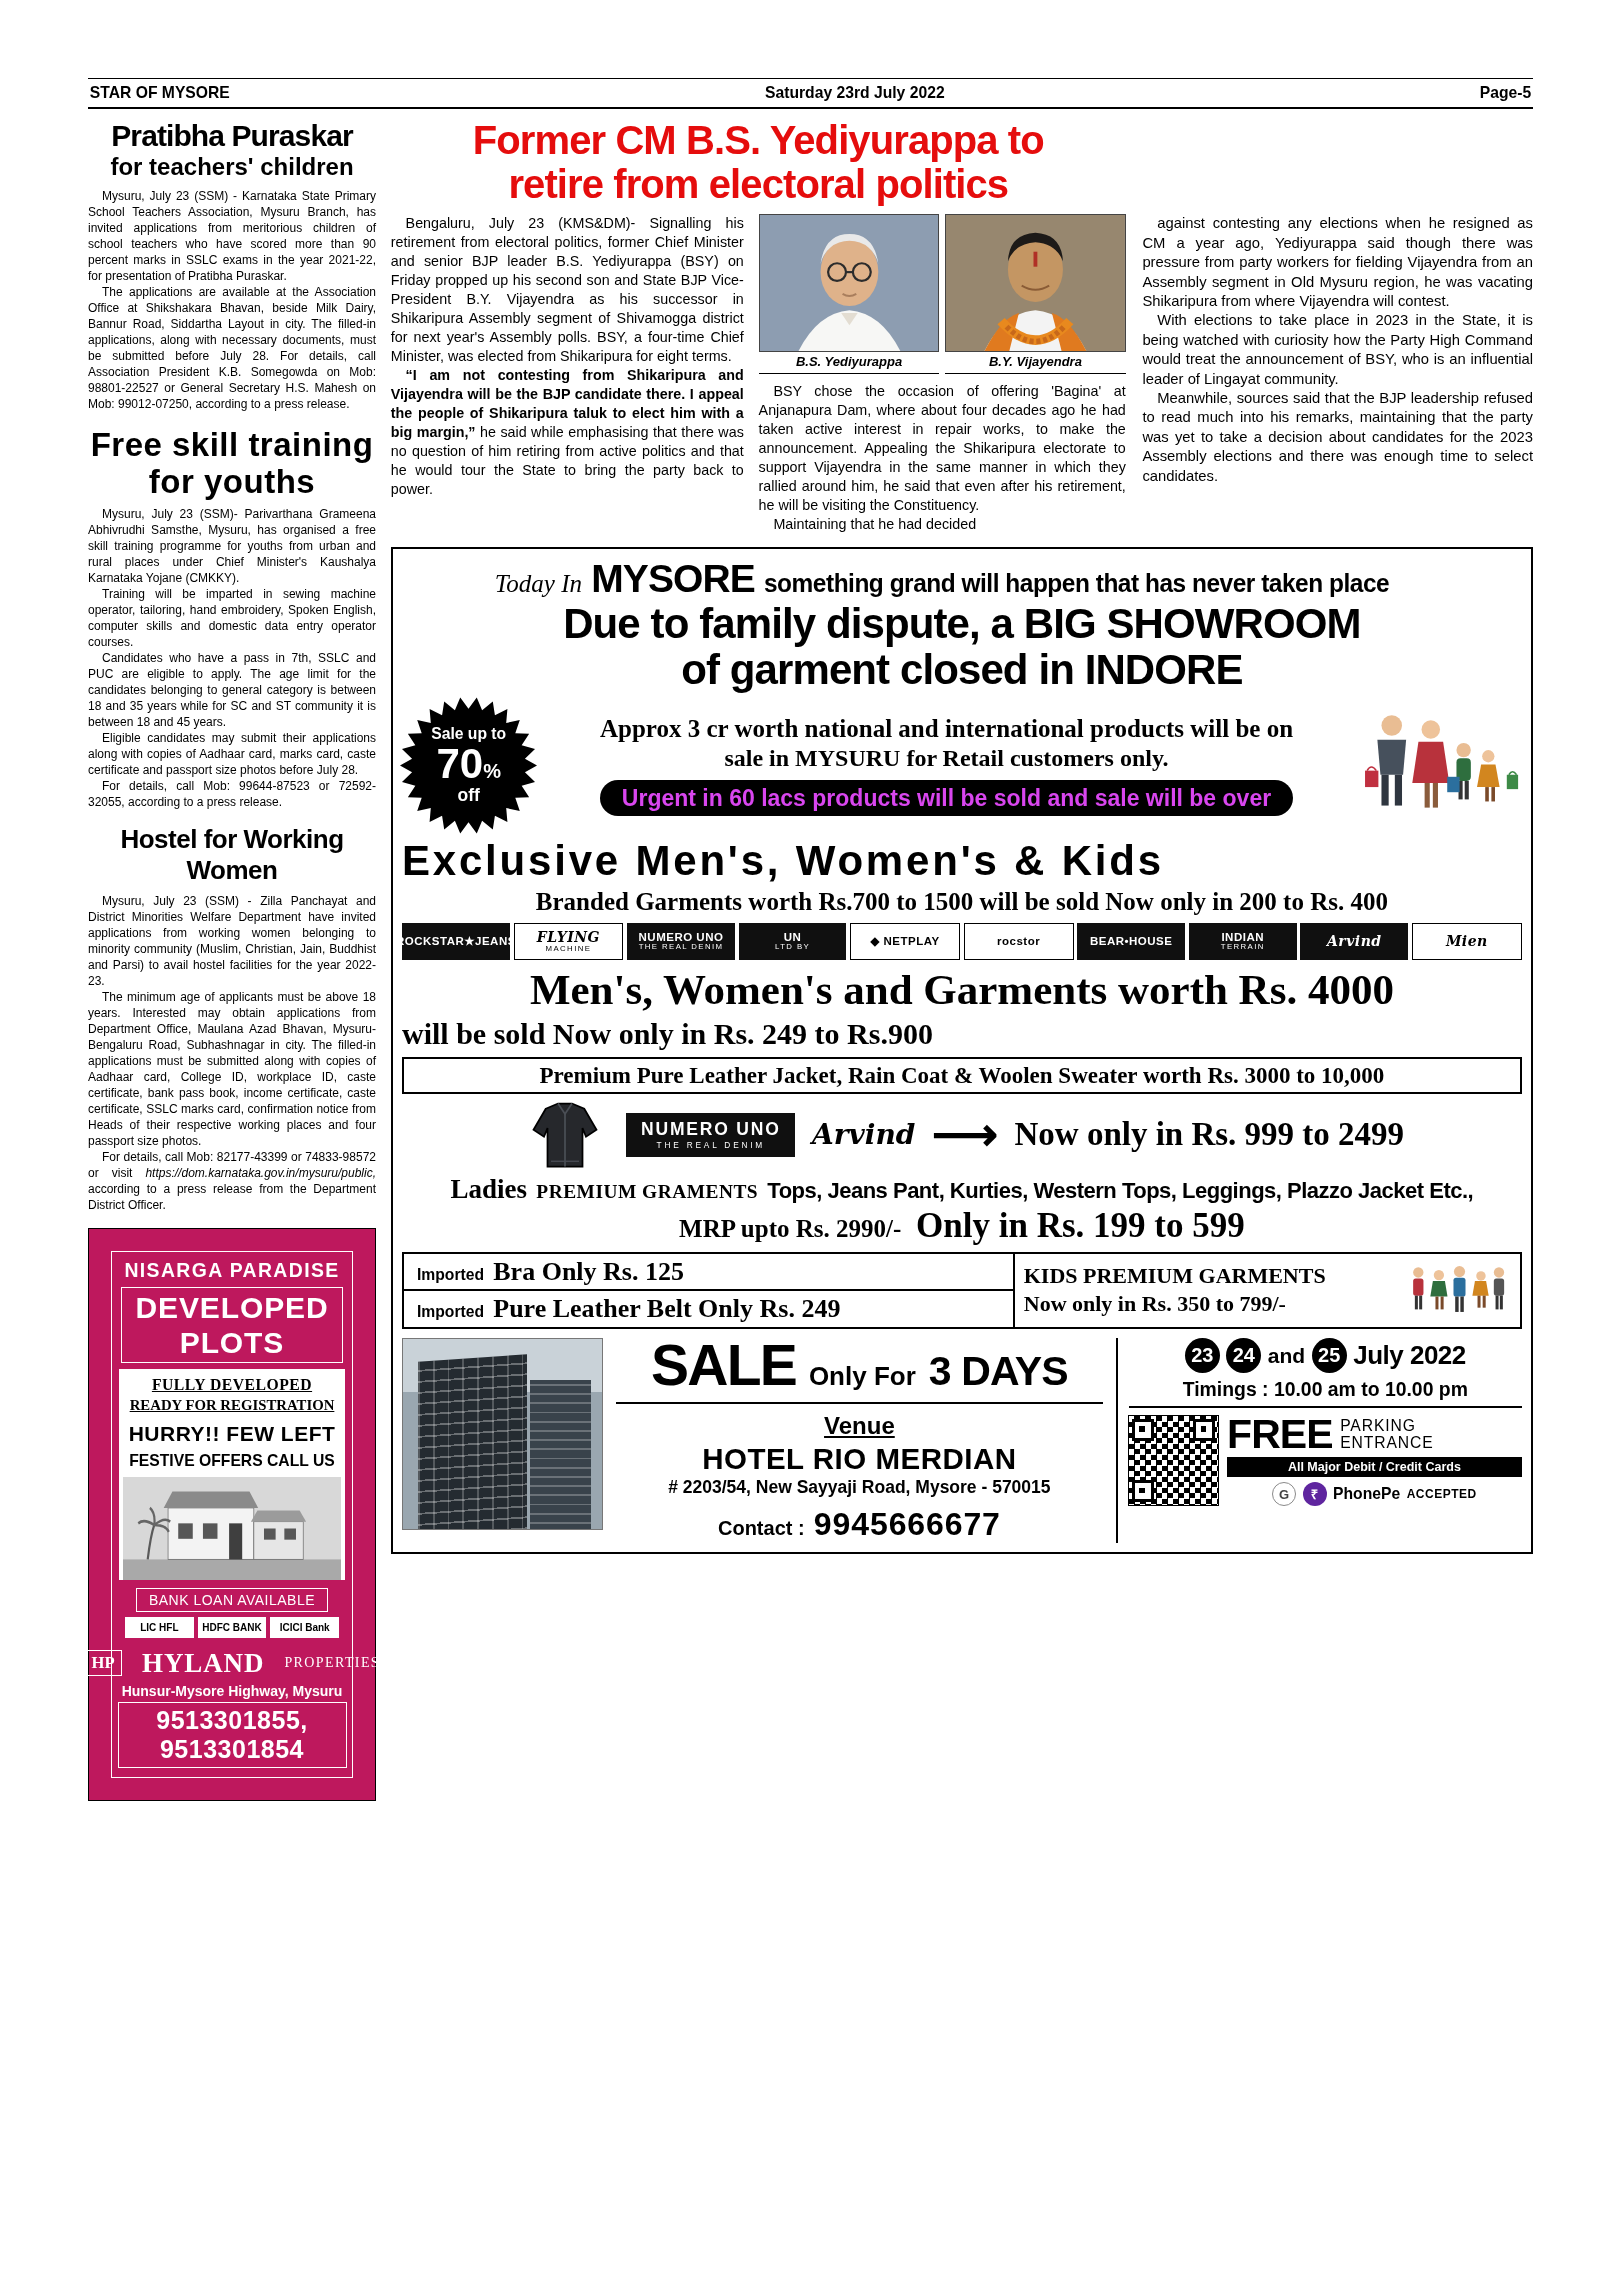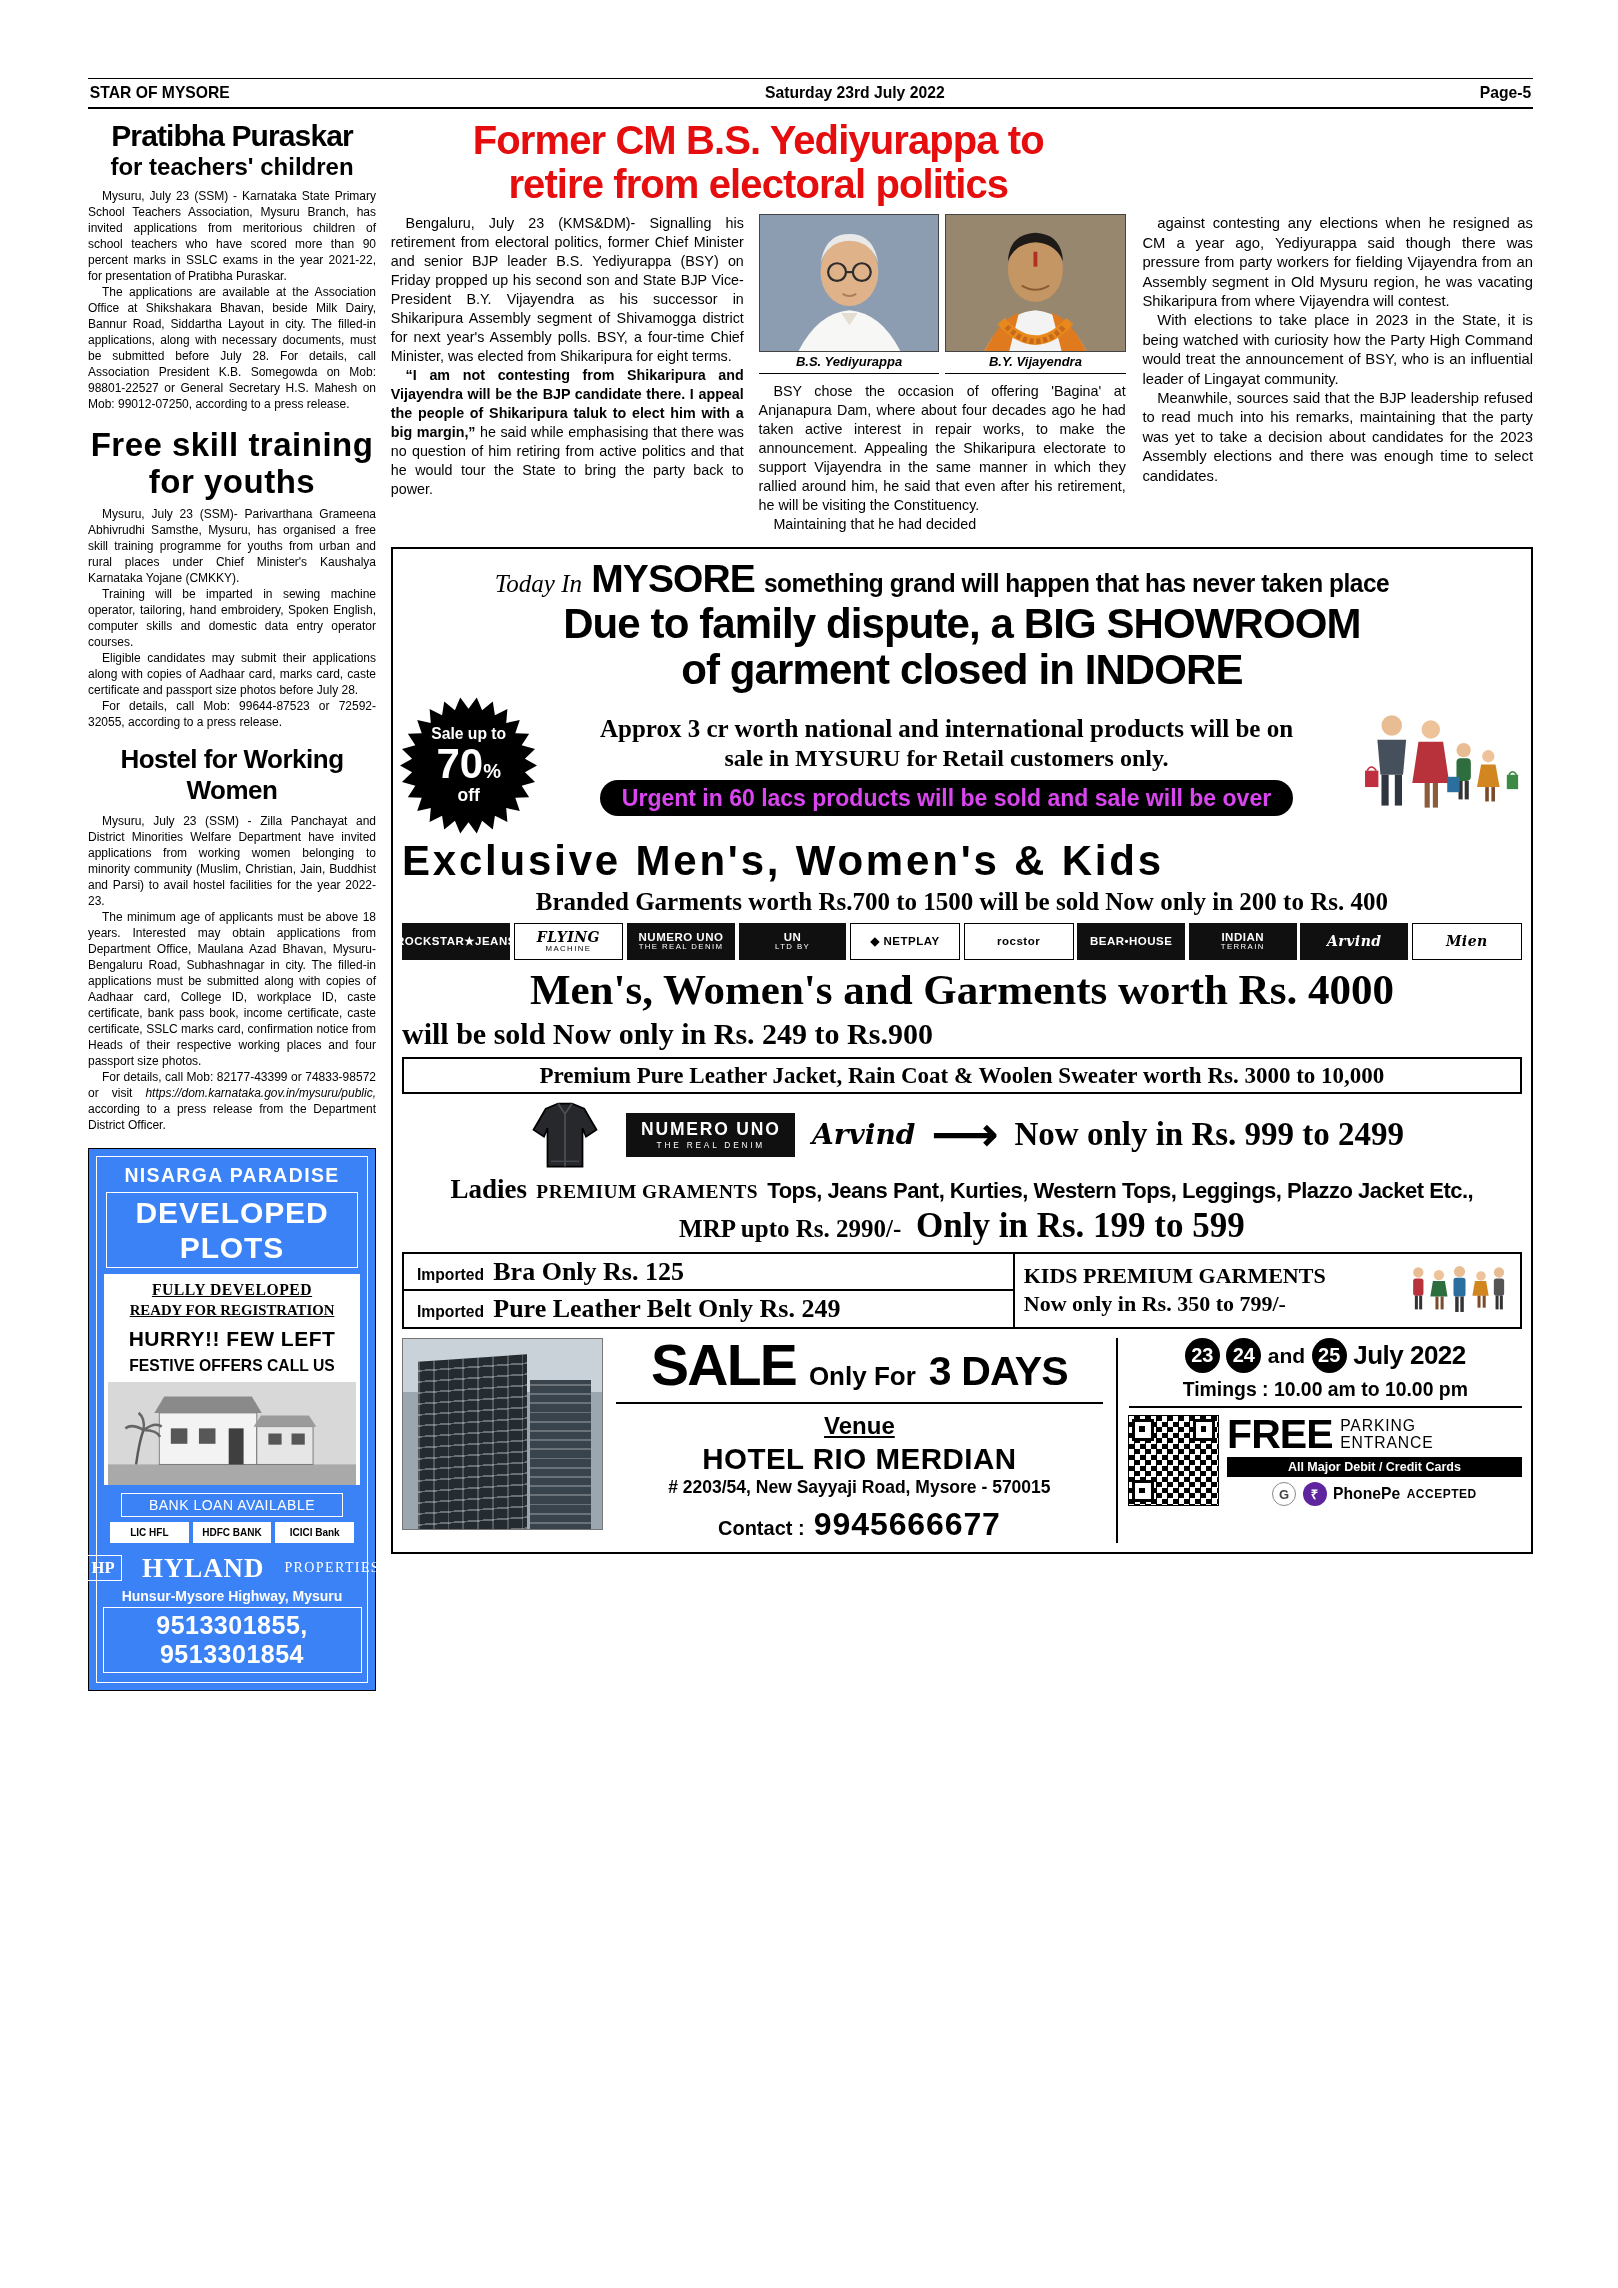--- a/index.html
+++ b/index.html
@@ -131,21 +131,21 @@
 .pk-lines{font-size:15.7px;font-weight:normal;line-height:17.5px;letter-spacing:0.9px}
 .cards-bar{background:#000;color:#fff;font-size:12.5px;font-weight:bold;text-align:center;padding:2.8px 3.7px;margin-top:4.6px;white-space:nowrap}
 .pay-row{display:flex;align-items:center;gap:6.5px;margin-top:5.5px;justify-content:center}
 .payicon{width:24px;height:24px;border-radius:50%;display:flex;align-items:center;justify-content:center;font-size:13px;font-weight:bold;flex:none}
 .gpay{border:1.8px solid #8a8a8a;background:#fff;color:#444}
 .ppe{background:#5f259f;color:#fff}
 .ppe-word{font-size:15.7px;font-weight:bold}
 .accepted{font-size:12px;font-weight:bold;letter-spacing:0.5px}
 
 
-.nisarga{background:#3b82f6;border:1.8px solid #000;padding:7px;margin-top:14.8px;color:#fff}
+.nisarga{background:#be185d;border:1.8px solid #000;padding:22px;margin-top:14.8px;color:#fff}
 .nis-inner{border:1.8px solid #fff;padding:7.4px 5.5px 9.2px}
 .nis-title{text-align:center;font-size:19.4px;font-weight:bold;letter-spacing:1.4px}
 .nis-plots{text-align:center;font-size:30px;font-weight:bold;letter-spacing:0.9px;border:1.8px solid #fff;margin:5.5px 3.7px;padding:1.8px 0;line-height:35px}
 .nis-white{background:#fff;color:#000;text-align:center;padding:7.4px 3.7px 0;margin:0 1.8px}
 .nis-fd{font-size:15.7px;font-weight:bold;text-decoration:underline;letter-spacing:0.5px}
 .nis-rr{font-size:14.8px;font-weight:bold;text-decoration:underline;margin-top:2.8px}
 .nis-hurry{font-size:21px;font-weight:bold;margin-top:8.3px;letter-spacing:0.5px}
 .nis-festive{font-size:15.7px;font-weight:bold;margin:5.5px 0 7.4px}
 .nis-house{width:100%;height:103px;display:block}
 .nis-loan{border:1.4px solid #fff;margin:8.3px 18.5px 5.5px;text-align:center;font-size:14px;font-weight:normal;padding:2.8px 0;letter-spacing:0.5px}
@@ -178,20 +178,21 @@
         <div class="h-prat2">for teachers' children</div>
         <p>Mysuru, July 23 (SSM) - Karnataka State Primary School Teachers Association, Mysuru Branch, has invited applications from meritorious children of school teachers who have scored more than 90 percent marks in SSLC exams in the year 2021-22, for presentation of Pratibha Puraskar.</p>
         <p>The applications are available at the Association Office at Shikshakara Bhavan, beside Milk Dairy, Bannur Road, Siddartha Layout in city. The filled-in applications, along with necessary documents, must be submitted before July 28. For details, call Association President K.B. Somegowda on Mob: 98801-22527 or General Secretary H.S. Mahesh on Mob: 99012-07250, according to a press release.</p>
       </div>
 
       <div class="art">
         <div class="h-skill">Free skill training</div>
         <div class="h-skill2">for youths</div>
         <p>Mysuru, July 23 (SSM)- Parivarthana Grameena Abhivrudhi Samsthe, Mysuru, has organised a free skill training programme for youths from urban and rural places under Chief Minister's Kaushalya Karnataka Yojane (CMKKY).</p>
         <p>Training will be imparted in sewing machine operator, tailoring, hand embroidery, Spoken English, computer skills and domestic data entry operator courses.</p>
+        <p>Candidates who have a pass in 7th, SSLC and PUC are eligible to apply. The age limit for the candidates belonging to general category is between 18 and 35 years while for SC and ST community it is between 18 and 45 years.</p>
         <p>Eligible candidates may submit their applications along with copies of Aadhaar card, marks card, caste certificate and passport size photos before July 28.</p>
         <p>For details, call Mob: 99644-87523 or 72592-32055, according to a press release.</p>
       </div>
 
       <div class="art">
         <div class="h-hostel">Hostel for Working Women</div>
         <p>Mysuru, July 23 (SSM) - Zilla Panchayat and District Minorities Welfare Department have invited applications from working women belonging to minority community (Muslim, Christian, Jain, Buddhist and Parsi) to avail hostel facilities for the year 2022-23.</p>
         <p>The minimum age of applicants must be above 18 years. Interested may obtain applications from Department Office, Maulana Azad Bhavan, Mysuru-Bengaluru Road, Subhashnagar in city. The filled-in applications must be submitted along with copies of Aadhaar card, College ID, workplace ID, caste certificate, bank pass book, income certificate, caste certificate, SSLC marks card, confirmation notice from Heads of their respective working places and four passport size photos.</p>
         <p><span>For details, call Mob: 82177-43399 or 74833-98572 or visit </span><span class="url">https://dom.karnataka.gov.in/mysuru/public,</span><span> according to a press release from the Department District Officer.</span></p>
       </div>

